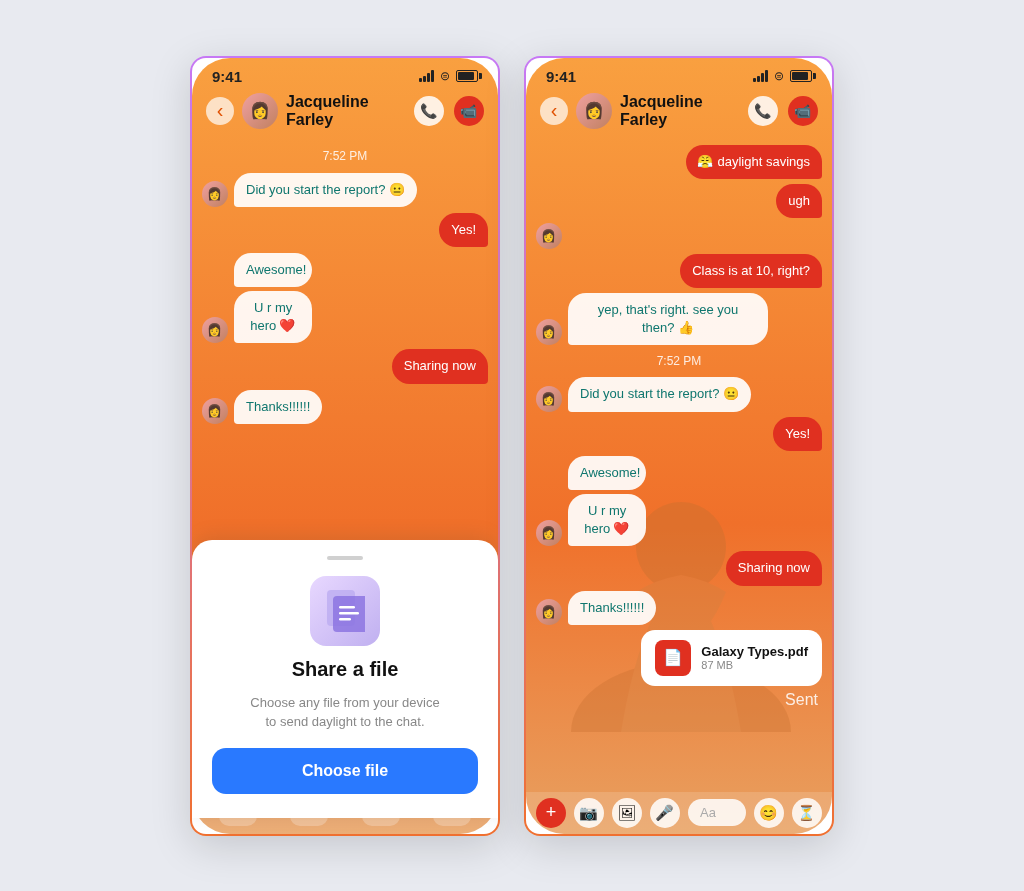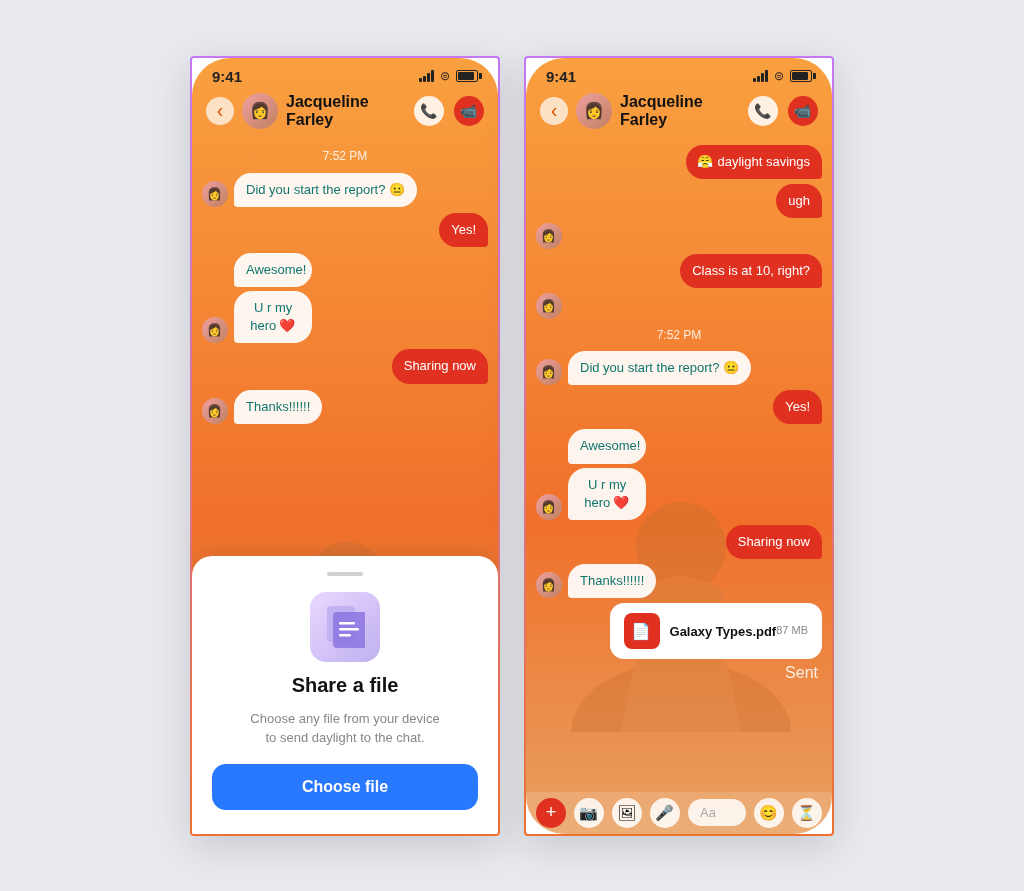--- a/index.html
+++ b/index.html
@@ -15,21 +15,21 @@
     }
     .phones-container {
       display: flex;
       gap: 24px;
       align-items: flex-start;
       position: relative;
     }
     .phone {
       width: 310px;
       height: 780px;
-      border-radius: 4px;
+      border-radius: 16px;
       border: 2px solid transparent;
       background: linear-gradient(white, white) padding-box,
                   linear-gradient(180deg, #c678f5 0%, #f07030 100%) border-box;
       overflow: hidden;
       position: relative;
       box-shadow: 0 10px 40px rgba(0,0,0,0.15);
     }
     .phone-inner {
       width: 100%;
       height: 100%;
@@ -263,21 +263,21 @@
       background: rgba(255,255,255,0.25);
       display: flex;
       align-items: center;
       justify-content: center;
       font-size: 18px;
       cursor: pointer;
     }
     
     .modal-sheet {
       position: absolute;
-      bottom: 0;
+      bottom: 16px;
       left: 0;
       right: 0;
       background: white;
       border-radius: 20px 20px 0 0;
       padding: 16px 20px 24px;
       display: flex;
       flex-direction: column;
       align-items: center;
       gap: 12px;
       z-index: 10;
@@ -339,21 +339,21 @@
       height: 36px;
       background: #e03020;
       border-radius: 8px;
       display: flex;
       align-items: center;
       justify-content: center;
       color: white;
       font-size: 16px;
       flex-shrink: 0;
     }
-    .pdf-info { display: flex; }
+    .pdf-info { display: flex; flex-direction: column; }
     .pdf-name { font-size: 13px; font-weight: 600; color: #111; }
     .pdf-size { font-size: 11px; color: #888; }
     .sent-label {
       text-align: right;
       font-size: 16px;
       color: rgba(255,255,255,0.85);
       padding-right: 4px;
     }
     .messages-overlay {
       position: relative;
@@ -536,20 +536,21 @@
         <div class="msg-row received messages-overlay">
           <div class="msg-avatar">👩</div>
         </div>
 
         <div class="msg-row sent messages-overlay">
           <div class="bubble sent">Class is at 10, right?</div>
         </div>
 
         <div class="msg-row received messages-overlay">
           <div class="msg-avatar">👩</div>
+          <div class="bubble received">yep, that's right. see you then? 👍</div>
         </div>
 
         <div class="timestamp-label messages-overlay">7:52 PM</div>
 
         <div class="msg-row received messages-overlay">
           <div class="msg-avatar">👩</div>
           <div class="bubble received">Did you start the report? 😐</div>
         </div>
 
         <div class="msg-row sent messages-overlay">

